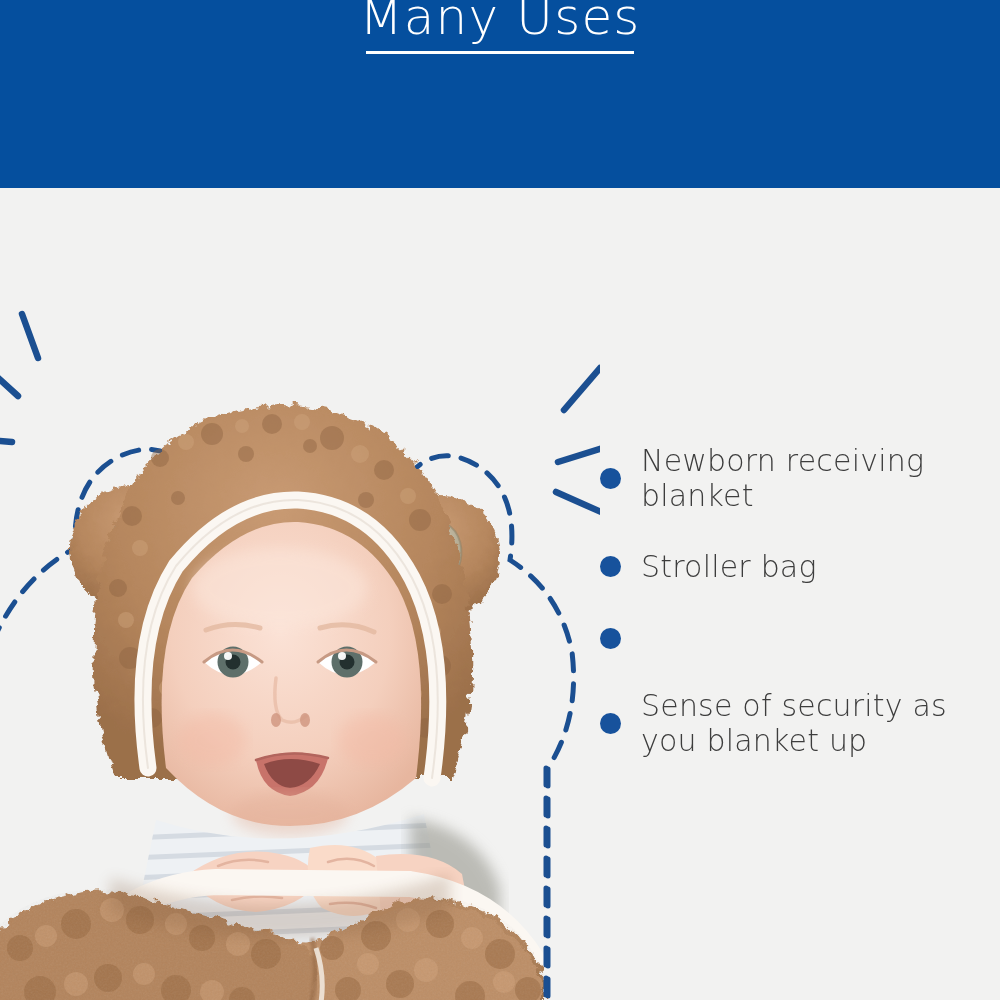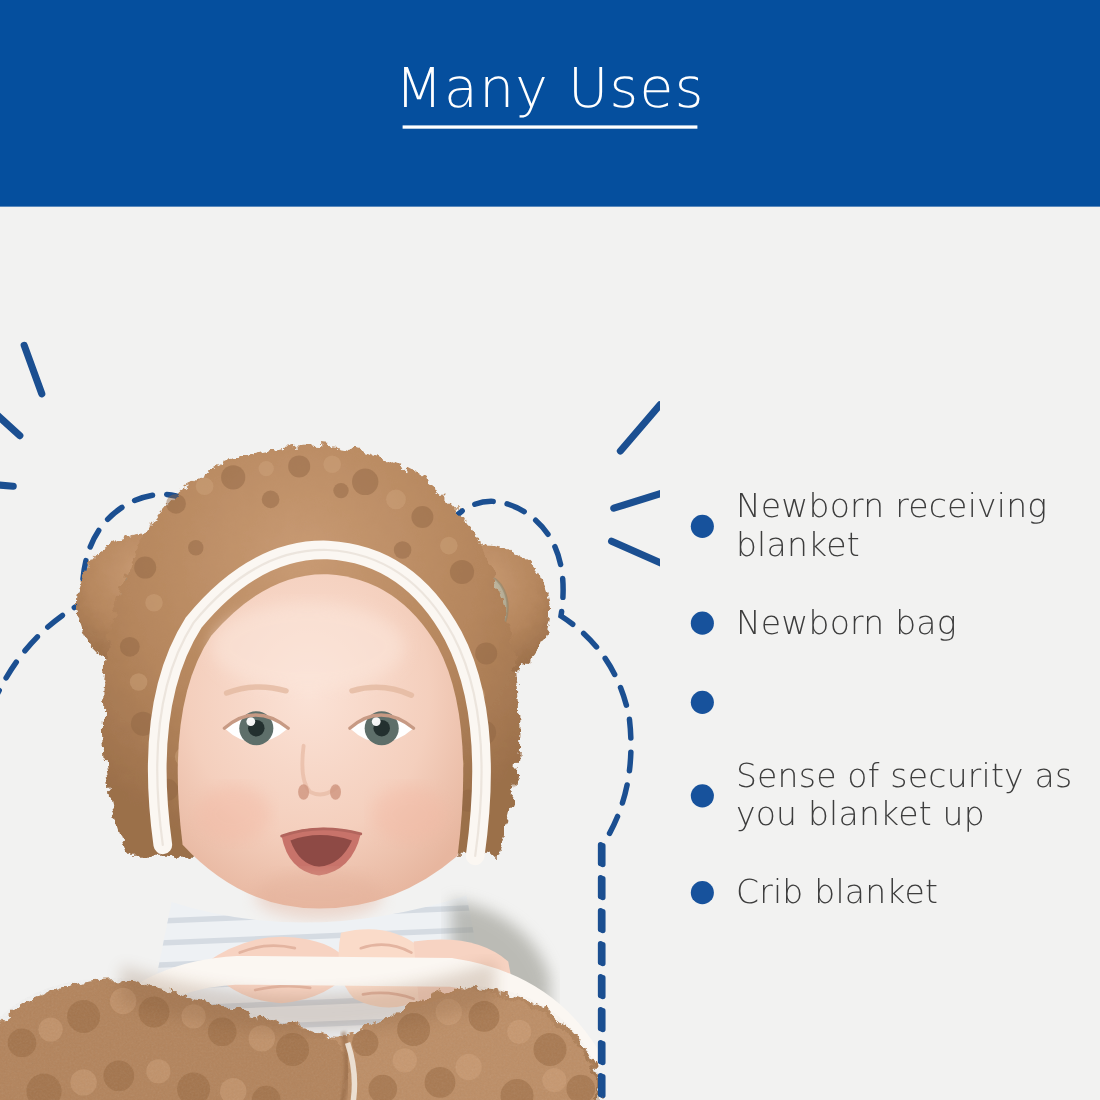--- a/index.html
+++ b/index.html
@@ -8,21 +8,21 @@
     width:1000px; height:1000px; overflow:hidden;
     background:#f2f2f1;
     font-family:"Liberation Sans", sans-serif;
   }
   .page{ position:relative; width:1000px; height:1000px; background:#f2f2f1; overflow:hidden; }
 
   
   .header-band{
     position:absolute; left:0; top:0; width:1000px; height:188px;
     background:#054f9e;
-    display:flex; align-items:center; justify-content:center;
+    display:flex; justify-content:center;
   }
   .header-title-wrap{ position:relative; transform:translateY(-8px); text-align:center; }
   .header-title{
     color:#ffffff;
     font-size:50px;
     font-weight:300;
     letter-spacing:1.2px;
     line-height:1;
     font-family:"DejaVu Sans","Liberation Sans",sans-serif;
     white-space:nowrap;
@@ -36,21 +36,21 @@
   .content{ position:absolute; left:0; top:188px; width:1000px; height:812px; background:#f2f2f1; }
 
   
   .photo{
     position:absolute; left:-20px; top:60px; width:620px; height:760px;
   }
   .photo svg{ display:block; }
 
   
   .uses-list{
-    position:absolute; left:628px; top:255px; width:360px;
+    position:absolute; left:600px; top:255px; width:360px;
   }
   .use-item{
     position:relative;
     display:flex; align-items:center;
     margin-bottom:26px;
     min-height:46px;
   }
   .use-bullet{
     flex:0 0 auto;
     width:21px; height:21px; border-radius:50%;
@@ -360,32 +360,28 @@
 
     <div class="uses-list">
 
       <div class="use-item two-line">
         <span class="use-bullet"></span>
         <span class="use-text">Newborn receiving blanket</span>
       </div>
 
       <div class="use-item">
         <span class="use-bullet"></span>
-        <span class="use-text">Newborn bag</span>
+        <span class="use-text">Stroller bag</span>
       </div>
 
       <div class="use-item">
         <span class="use-bullet"></span>
       </div>
 
       <div class="use-item two-line">
         <span class="use-bullet"></span>
         <span class="use-text">Sense of security as you blanket up</span>
       </div>
 
-      <div class="use-item">
-        <span class="use-bullet"></span>
-        <span class="use-text">Crib blanket</span>
-      </div>
 
     </div>
   </div>
 </div>
 
 </body></html>

